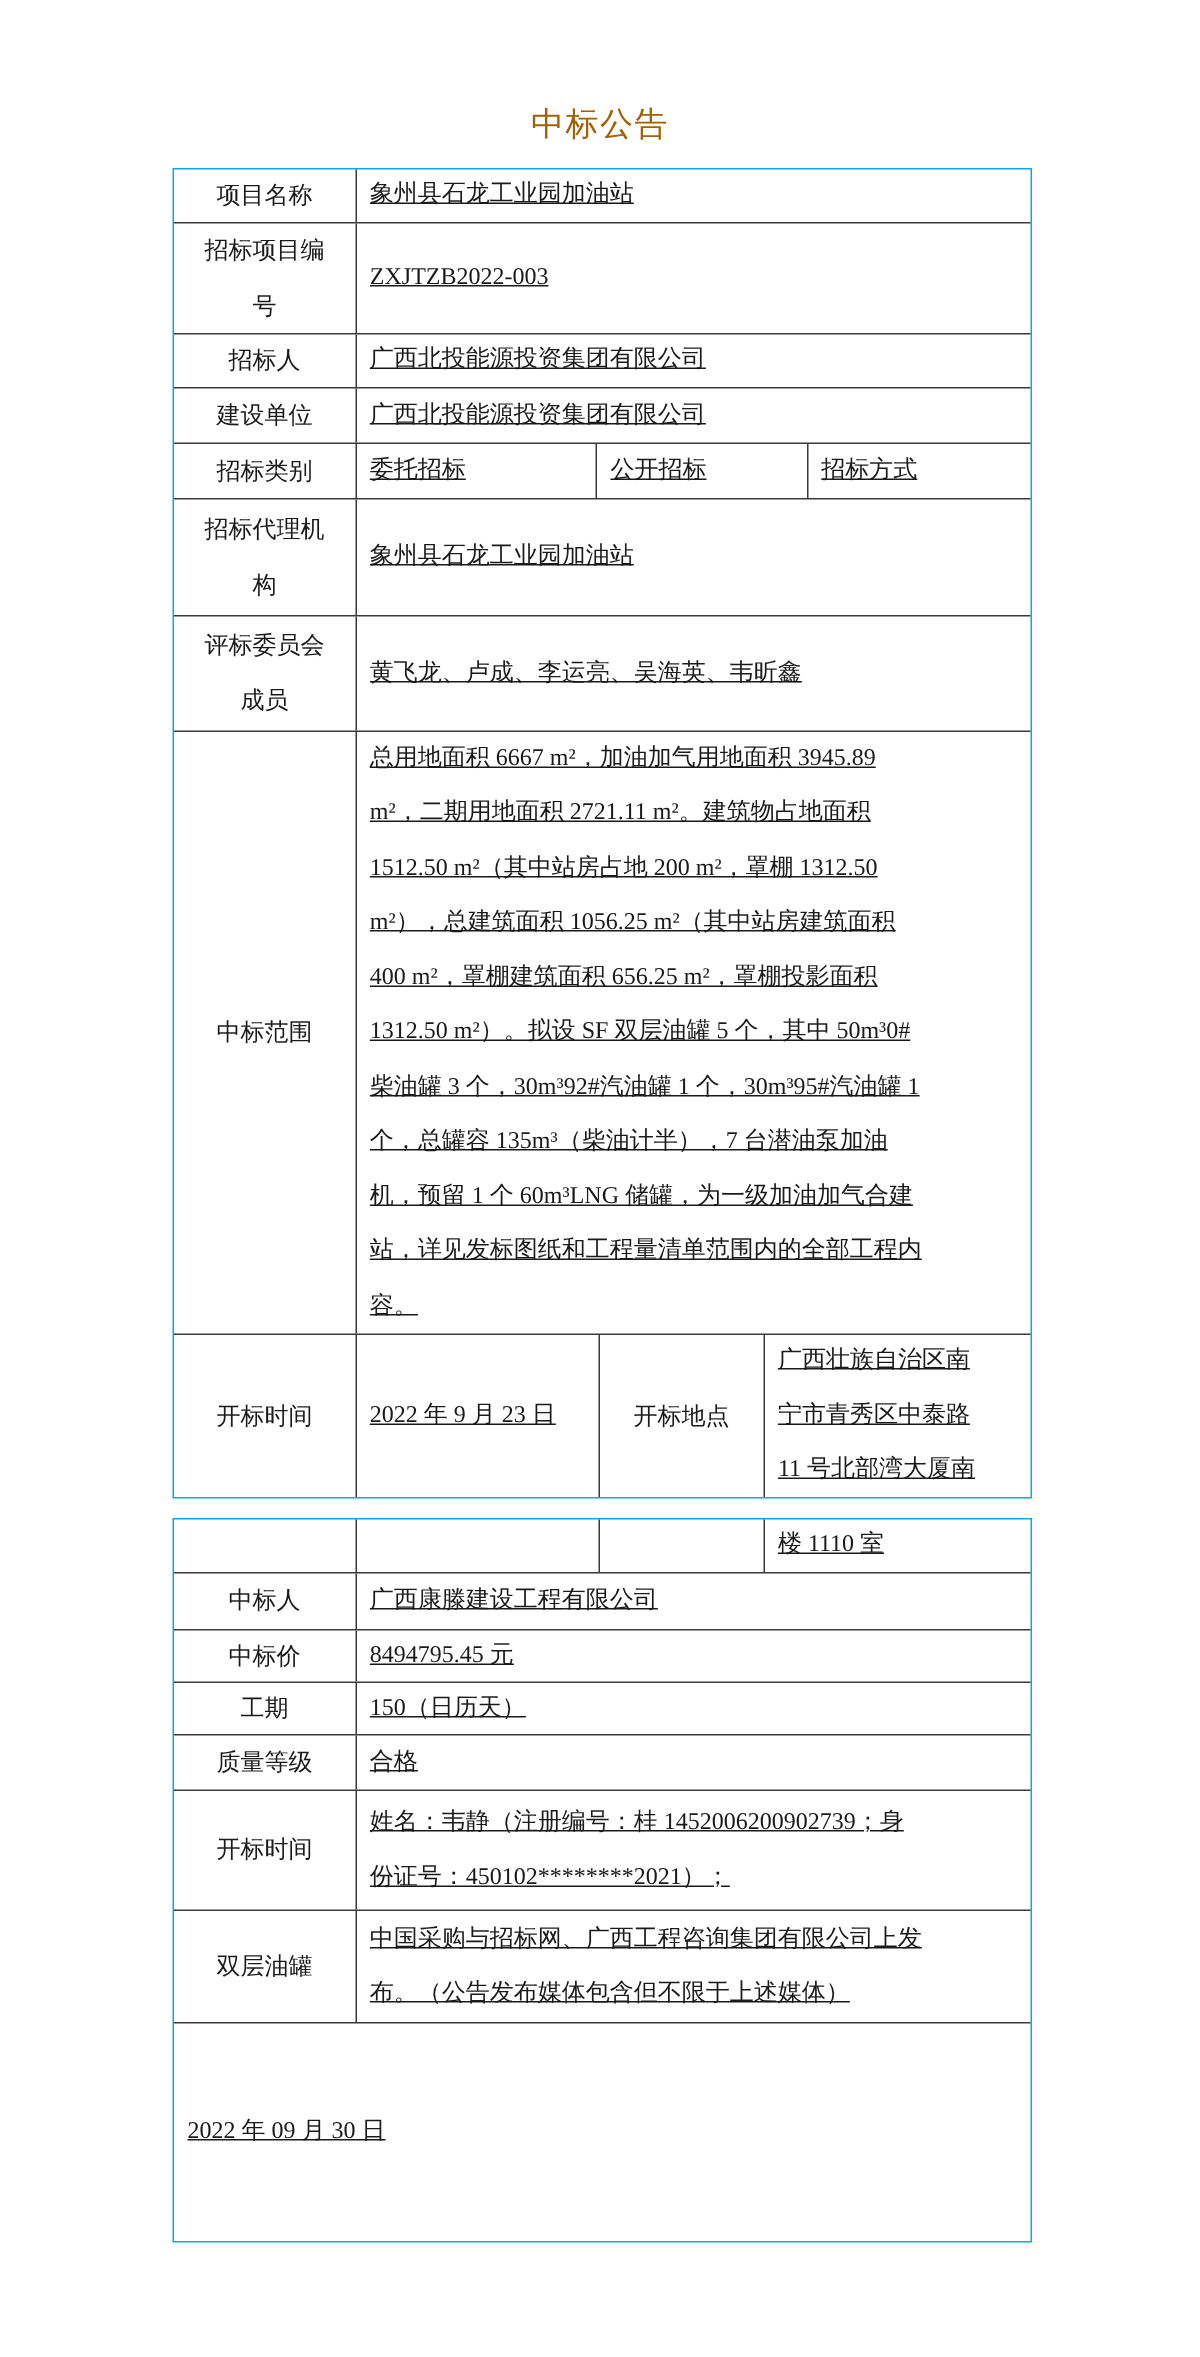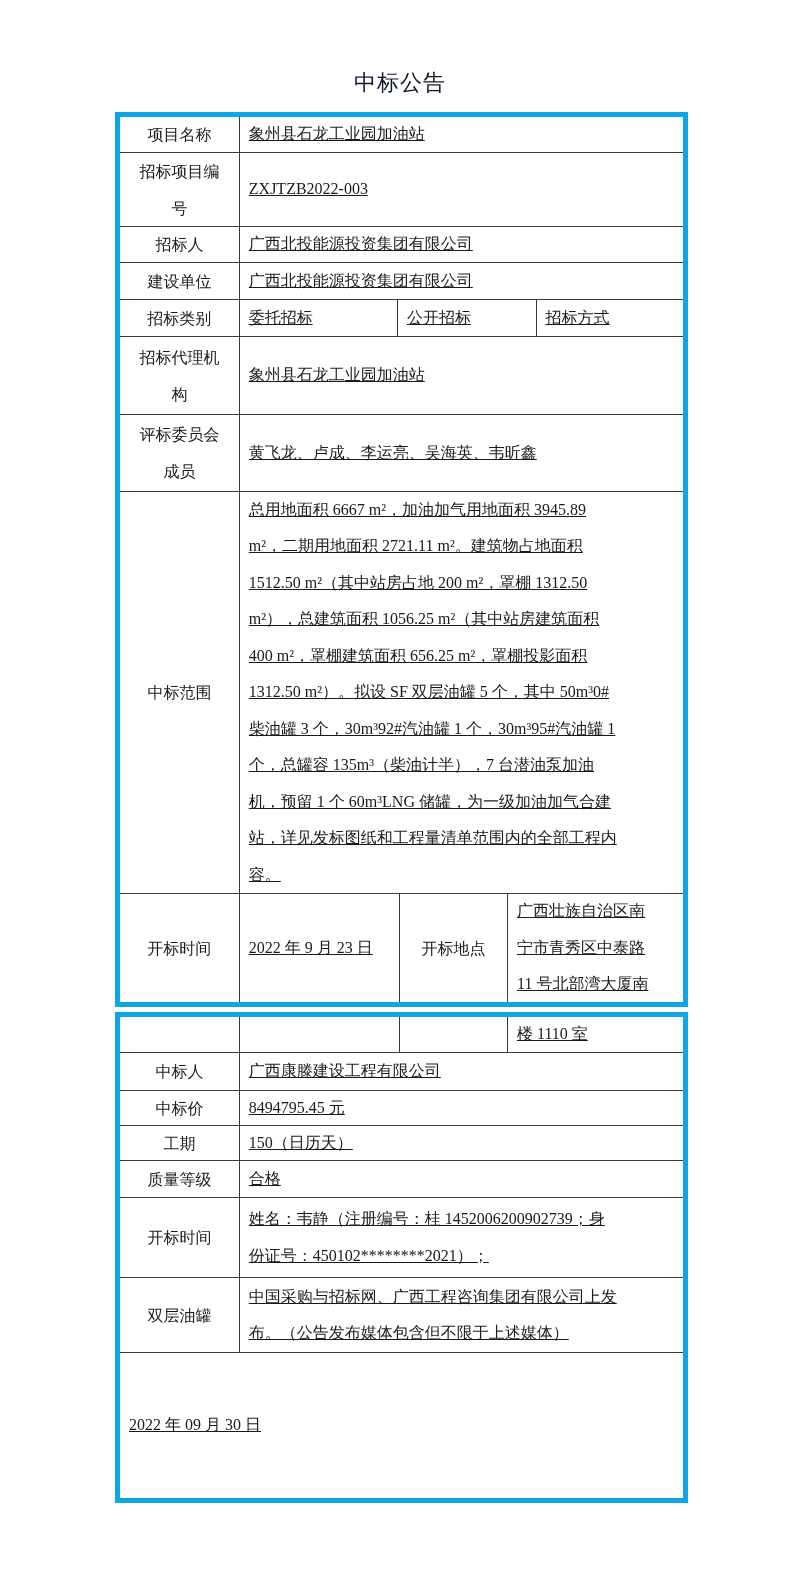--- a/index.html
+++ b/index.html
@@ -6,26 +6,26 @@
   body {
     width:800px; height:1571px;
     background:#ffffff;
     font-family:"Liberation Serif","DejaVu Serif",serif;
     color:#1a1a1a;
   }
   .doc { position:relative; width:800px; height:1571px; background:#ffffff; overflow:hidden; }
 
   .title {
     position:absolute; top:68px; left:0; width:100%;
-    text-align:center; font-size:22px; letter-spacing:1px; color:#0f172a;
+    text-align:center; font-size:22px; letter-spacing:1px; color:#a16207;
   }
 
   .tbl {
     position:absolute; left:115px; width:573px;
-    border:5px solid #0ea5e9; box-sizing:border-box;
+    border:1px solid #0ea5e9; box-sizing:border-box;
     font-size:16px;
   }
   .tbl-1 { top:112px; }
   .tbl-2 { top:1012px; }
 
   .row { display:flex; border-bottom:1px solid #3a3a3a; box-sizing:border-box; }
   .row:last-child { border-bottom:none; }
 
   .cell {
     box-sizing:border-box; border-right:1px solid #3a3a3a;

